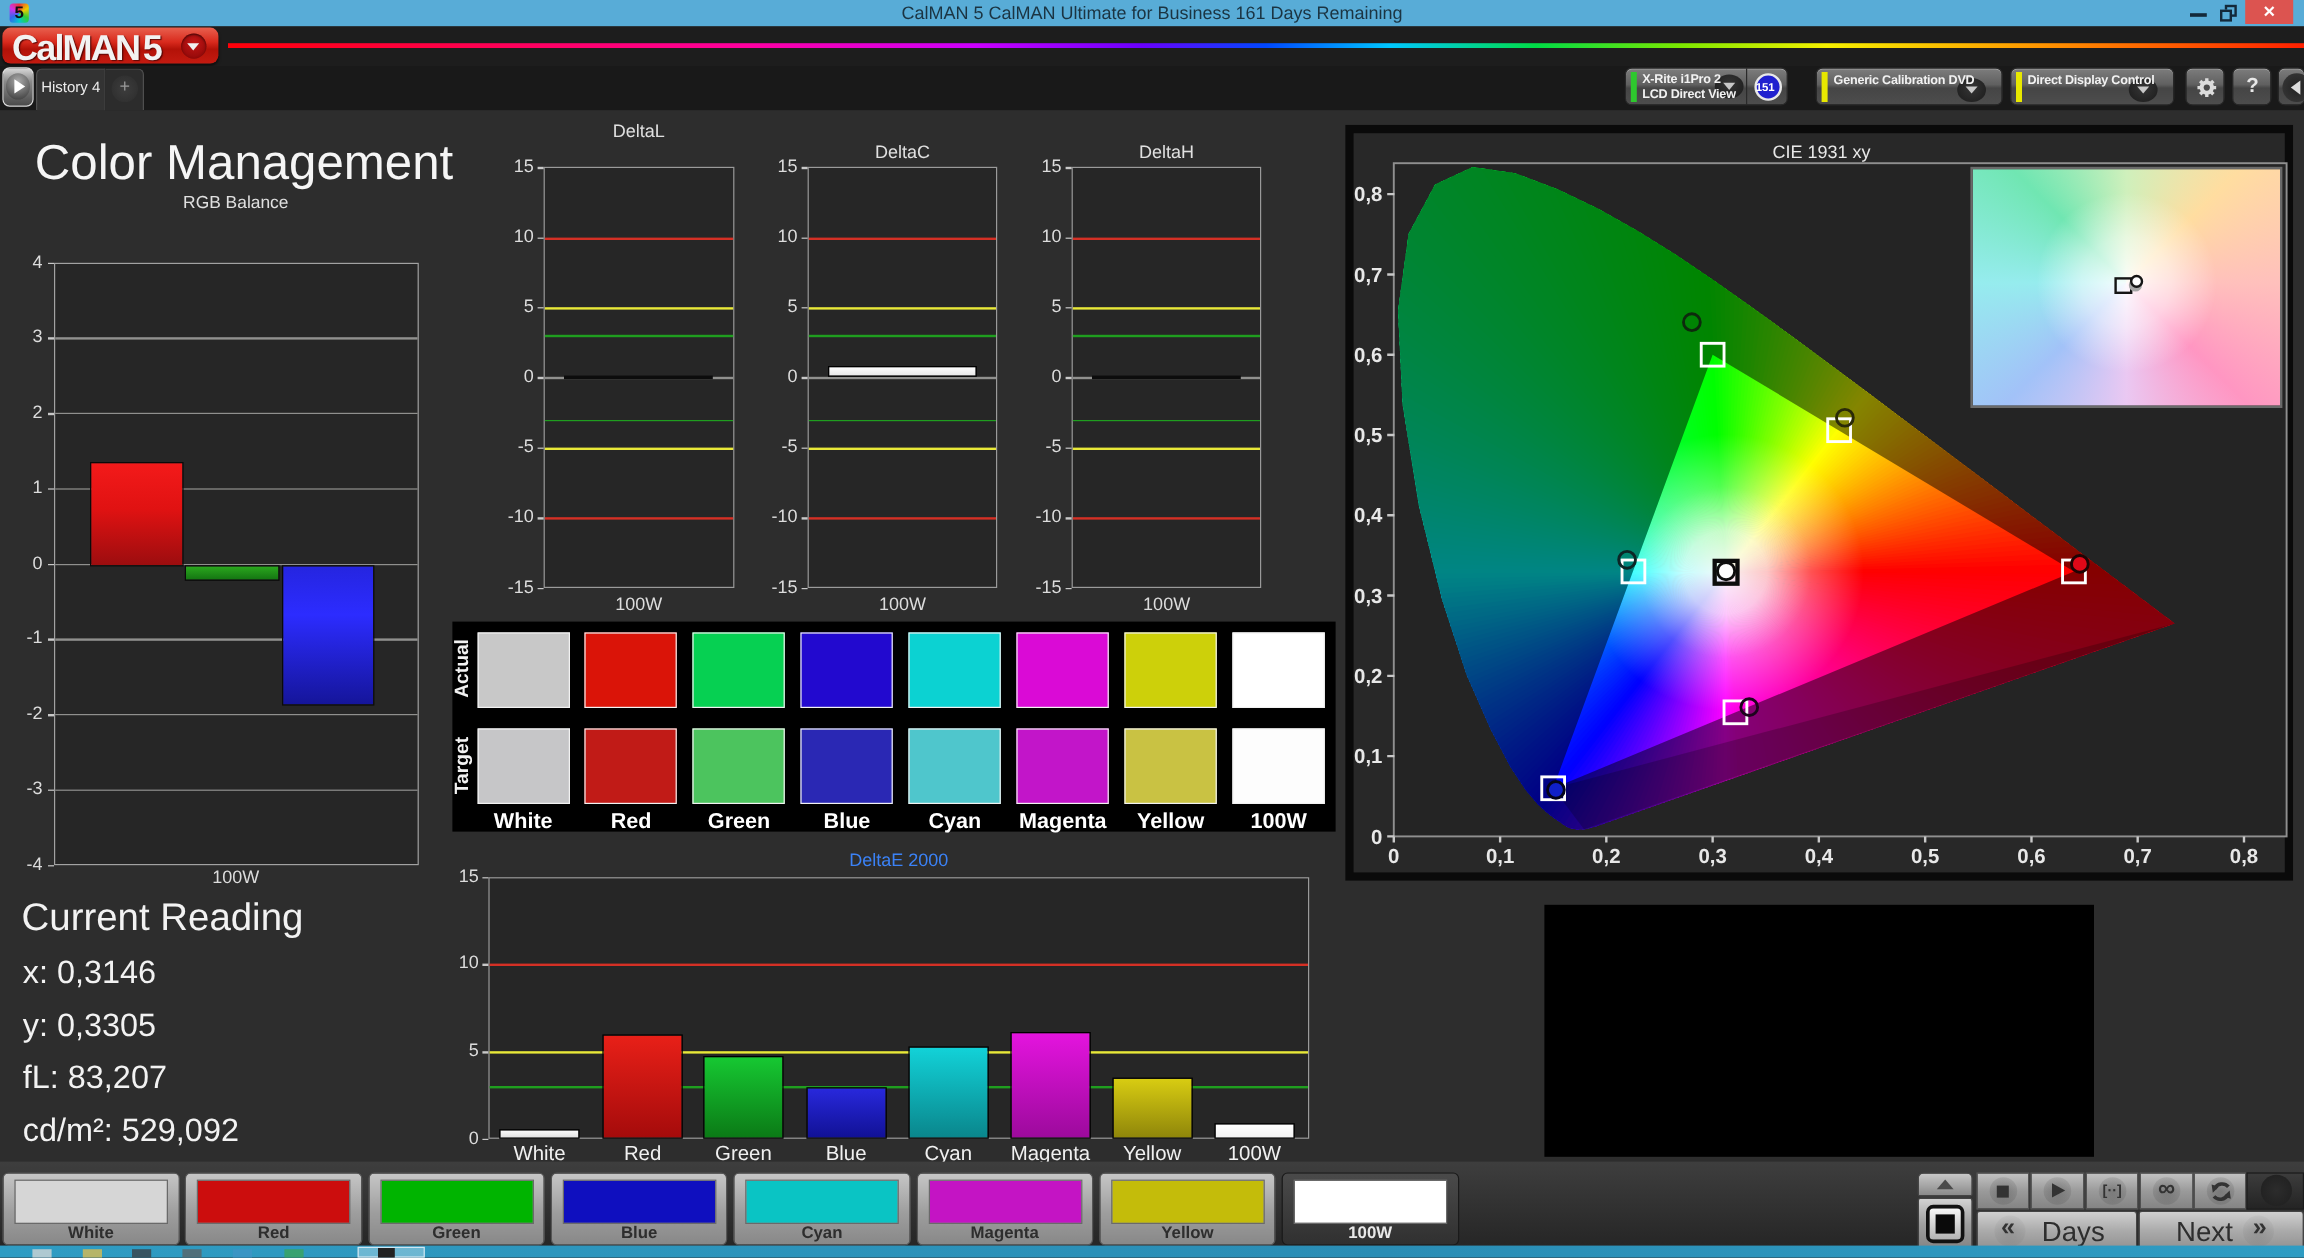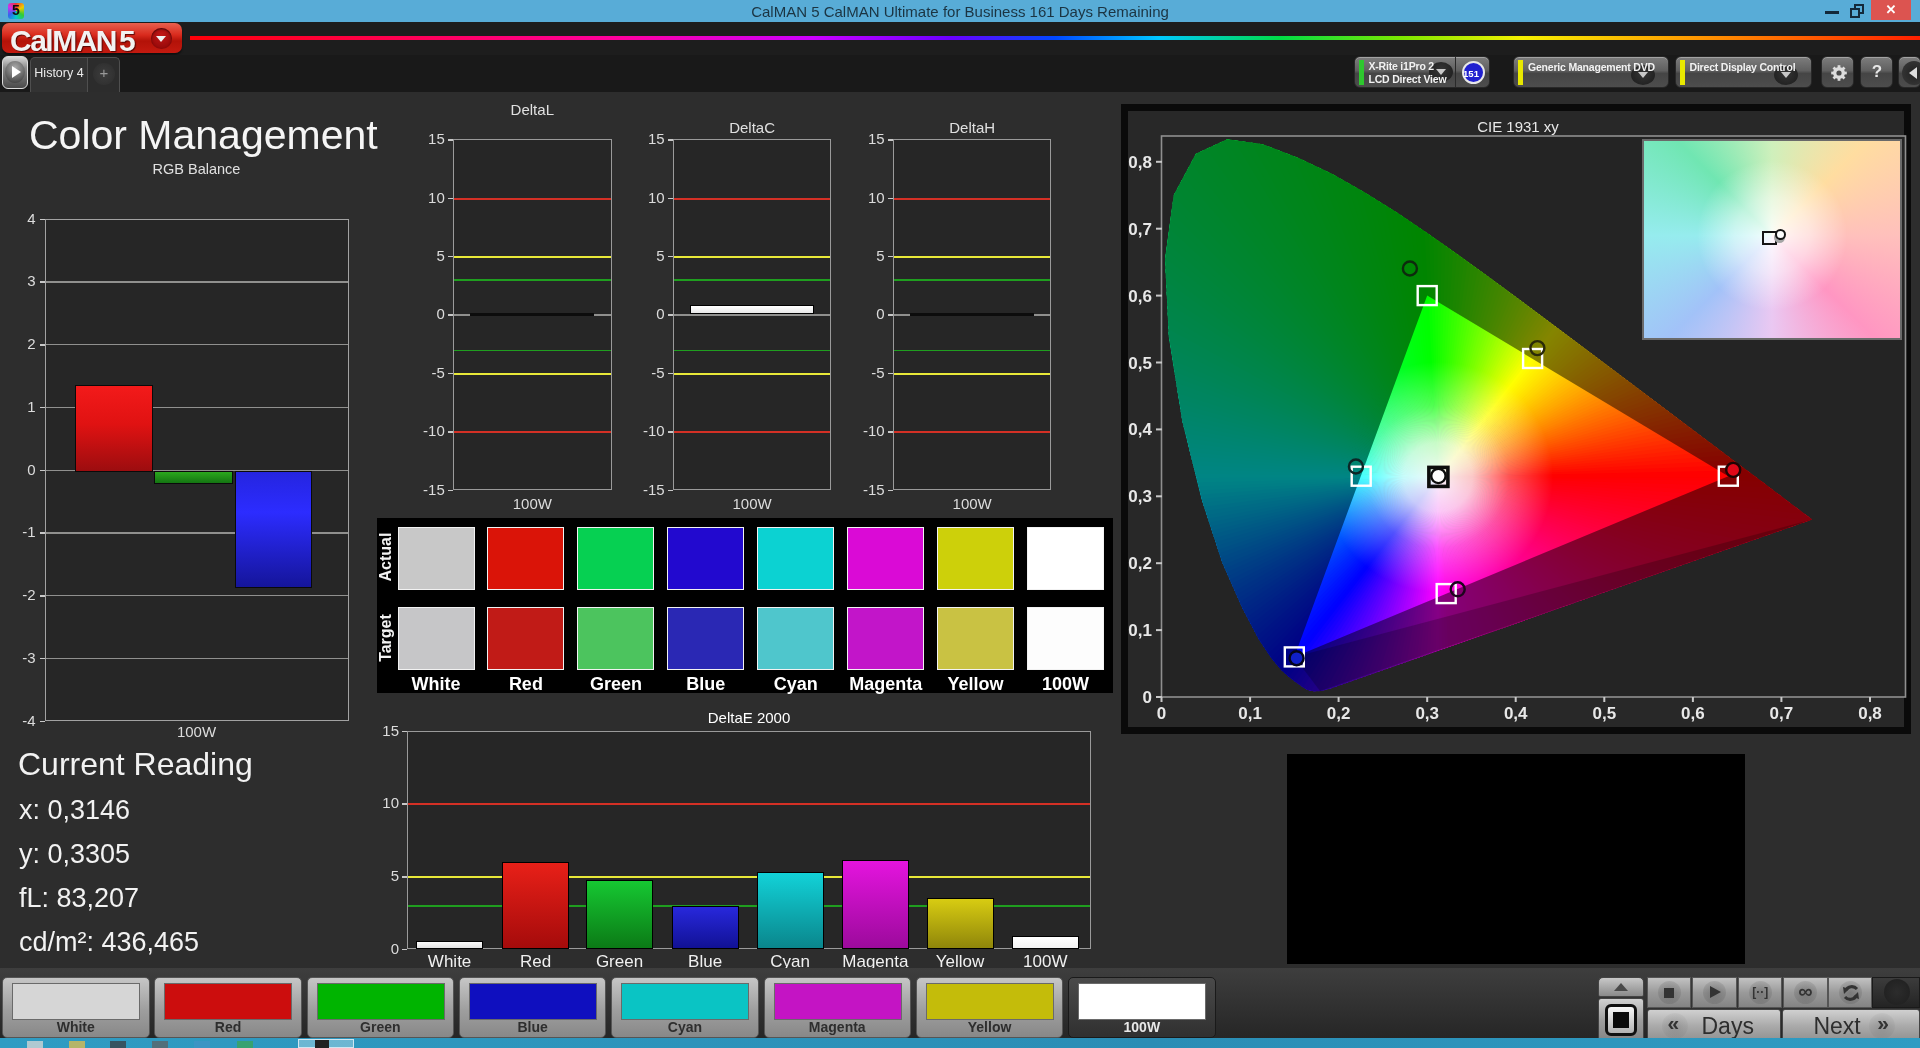--- a/index.html
+++ b/index.html
@@ -41,21 +41,21 @@
     <div class="a" style="right:43px;top:12px;width:0;height:0;border-left:5px solid transparent;border-right:5px solid transparent;border-top:6px solid #c8c8c8"></div>
     <div class="a" style="left:14px;top:3px;font-size:10.5px;font-weight:bold;color:#f2f2f2;letter-spacing:-0.2px;line-height:12.5px;white-space:nowrap">X-Rite i1Pro 2<br>LCD Direct View</div>
     <div class="a" style="right:33px;top:0;width:1px;height:30px;background:#2a2a2a"></div>
     <div class="a" style="right:4px;top:4px;width:23px;height:23px;border-radius:50%;background:#2020cf;border:2px solid #e8e8e8"></div>
     <div class="a ct" style="right:4px;top:11px;width:27px;font-size:9.5px;font-weight:bold;color:#fff">151</div>
   </div>
 <div class="a" style="left:1513px;top:56px;width:156px;height:32px;border-radius:6px;background:linear-gradient(#7d7d7d,#606060 45%,#454545 55%,#4d4d4d);border:1px solid #282828;box-shadow:inset 0 1px 0 rgba(255,255,255,.3)">
     <div class="a" style="left:4px;top:3px;width:5px;height:25px;background:#e8e800"></div>
     <div class="a" style="right:13px;top:8px;width:24px;height:20px;border-radius:50%;background:radial-gradient(circle at 50% 40%,#353535,#1b1b1b)"></div>
     <div class="a" style="right:20px;top:15px;width:0;height:0;border-left:5px solid transparent;border-right:5px solid transparent;border-top:6px solid #c8c8c8"></div>
-    <div class="a" style="left:14px;top:4px;font-size:10.5px;font-weight:bold;color:#f2f2f2;letter-spacing:-0.2px;white-space:nowrap">Generic Management DVD</div>
+    <div class="a" style="left:14px;top:4px;font-size:10.5px;font-weight:bold;color:#f2f2f2;letter-spacing:-0.2px;white-space:nowrap">Generic Calibration DVD</div>
   </div>
 <div class="a" style="left:1674.5px;top:56px;width:137.5px;height:32px;border-radius:6px;background:linear-gradient(#7d7d7d,#606060 45%,#454545 55%,#4d4d4d);border:1px solid #282828;box-shadow:inset 0 1px 0 rgba(255,255,255,.3)">
     <div class="a" style="left:4px;top:3px;width:5px;height:25px;background:#e8e800"></div>
     <div class="a" style="right:13px;top:8px;width:24px;height:20px;border-radius:50%;background:radial-gradient(circle at 50% 40%,#353535,#1b1b1b)"></div>
     <div class="a" style="right:20px;top:15px;width:0;height:0;border-left:5px solid transparent;border-right:5px solid transparent;border-top:6px solid #c8c8c8"></div>
     <div class="a" style="left:14px;top:4px;font-size:10.5px;font-weight:bold;color:#f2f2f2;letter-spacing:-0.2px;white-space:nowrap">Direct Display Control</div>
   </div>
 <div class="a" style="left:1820.5px;top:56px;width:33.5px;height:32px;border-radius:6px;background:linear-gradient(#7d7d7d,#606060 45%,#454545 55%,#4d4d4d);border:1px solid #282828;box-shadow:inset 0 1px 0 rgba(255,255,255,.3)">
     <svg class="a" style="left:7px;top:6px" width="20" height="20" viewBox="0 0 20 20">
       <g fill="#dcdcdc">
@@ -110,21 +110,21 @@
 <div class="a" style="left:39.5px;top:720.5px;width:5px;height:1.5px;background:#c8c8c8"></div>
 <div class="a rt lbl" style="left:9.5px;top:711.5px;width:26px">-4</div>
 <div class="a" style="left:74.7px;top:385px;width:78.7px;height:86.5px;background:linear-gradient(#f31a1a,#e01212 45%,#9c0d0f);border:1.8px solid #0a0a0a"></div>
 <div class="a" style="left:154px;top:470.5px;width:78.8px;height:13px;background:linear-gradient(#2ba81e,#147512);border:1.8px solid #0a0a0a"></div>
 <div class="a" style="left:234.7px;top:470.5px;width:77.4px;height:117px;background:linear-gradient(#2525e0,#2c2cff 35%,#15159a);border:1.8px solid #0a0a0a"></div>
 <div class="a ct lbl" style="left:44.5px;top:723px;width:304px">100W</div>
 <div class="a" style="left:18px;top:746px;font-size:32px;font-weight:300;color:#f2f2f2">Current Reading</div>
 <div class="a" style="left:19px;top:795px;font-size:27px;font-weight:300;color:#f2f2f2">x: 0,3146</div>
 <div class="a" style="left:19px;top:839px;font-size:27px;font-weight:300;color:#f2f2f2">y: 0,3305</div>
 <div class="a" style="left:19px;top:883px;font-size:27px;font-weight:300;color:#f2f2f2">fL: 83,207</div>
-<div class="a" style="left:19px;top:927px;font-size:27px;font-weight:300;color:#f2f2f2">cd/m²: 436,465</div>
+<div class="a" style="left:19px;top:927px;font-size:27px;font-weight:300;color:#f2f2f2">cd/m²: 529,092</div>
 <div class="a ct" style="left:452.8px;top:101px;width:159px;font-size:15px;color:#e0e0e0">DeltaL</div>
 <div class="a" style="left:452.8px;top:139px;width:158.8px;height:350.8px;background:#262626;border:1px solid #9a9a9a"></div>
 <div class="a" style="left:453.8px;top:314.4px;width:156.8px;height:1.4px;background:#90908e"></div>
 <div class="a" style="left:453.8px;top:197.5px;width:156.8px;height:2px;background:#d43025"></div>
 <div class="a" style="left:453.8px;top:255.9px;width:156.8px;height:2px;background:#e8e838"></div>
 <div class="a" style="left:453.8px;top:279.3px;width:156.8px;height:1.6px;background:#1f9e1f"></div>
 <div class="a" style="left:453.8px;top:349.5px;width:156.8px;height:1.6px;background:#1f9e1f"></div>
 <div class="a" style="left:453.8px;top:372.9px;width:156.8px;height:2px;background:#e8e838"></div>
 <div class="a" style="left:453.8px;top:431.3px;width:156.8px;height:2px;background:#d43025"></div>
 <div class="a" style="left:447.8px;top:139.0px;width:5px;height:1.5px;background:#c8c8c8"></div>
@@ -217,21 +217,21 @@
 <div class="a ct" style="left:930.1px;top:674px;width:91px;font-size:18px;font-weight:bold;color:#fff">Yellow</div>
 <div class="a" style="left:1027.0px;top:526.7px;width:77px;height:63.1px;background:#ffffff;border:1.5px solid #f2f2f2"></div>
 <div class="a" style="left:1027.0px;top:607.2px;width:77px;height:63.1px;background:#fdfdfd;border:1.5px solid #f2f2f2"></div>
 <div class="a ct" style="left:1020.0px;top:674px;width:91px;font-size:18px;font-weight:bold;color:#fff">100W</div>
 <div class="a" style="left:386px;top:557px;width:0;height:0">
     <div style="position:absolute;left:-40px;top:-9px;width:80px;text-align:center;transform:rotate(-90deg);font-size:16px;font-weight:bold;color:#f2f2f2">Actual</div>
   </div>
 <div class="a" style="left:386px;top:638px;width:0;height:0">
     <div style="position:absolute;left:-40px;top:-9px;width:80px;text-align:center;transform:rotate(-90deg);font-size:16px;font-weight:bold;color:#f2f2f2">Target</div>
   </div>
-<div class="a ct" style="left:407px;top:709px;width:684px;font-size:15px;color:#ffffff">DeltaE 2000</div>
+<div class="a ct" style="left:407px;top:709px;width:684px;font-size:15px;color:#3b82f6">DeltaE 2000</div>
 <div class="a" style="left:407px;top:730.5px;width:684px;height:218.3px;background:#262626;border:1px solid #9a9a9a"></div>
 <div class="a" style="left:408px;top:803.3px;width:682px;height:2px;background:#d43025"></div>
 <div class="a" style="left:408px;top:876.0px;width:682px;height:2px;background:#e8e838"></div>
 <div class="a" style="left:408px;top:905.1px;width:682px;height:1.6px;background:#1f9e1f"></div>
 <div class="a" style="left:402px;top:730.5px;width:5px;height:1.5px;background:#c8c8c8"></div>
 <div class="a rt lbl" style="left:371px;top:721.5px;width:28px">15</div>
 <div class="a" style="left:402px;top:803.3px;width:5px;height:1.5px;background:#c8c8c8"></div>
 <div class="a rt lbl" style="left:371px;top:794.3px;width:28px">10</div>
 <div class="a" style="left:402px;top:876.0px;width:5px;height:1.5px;background:#c8c8c8"></div>
 <div class="a rt lbl" style="left:371px;top:867.0px;width:28px">5</div>

